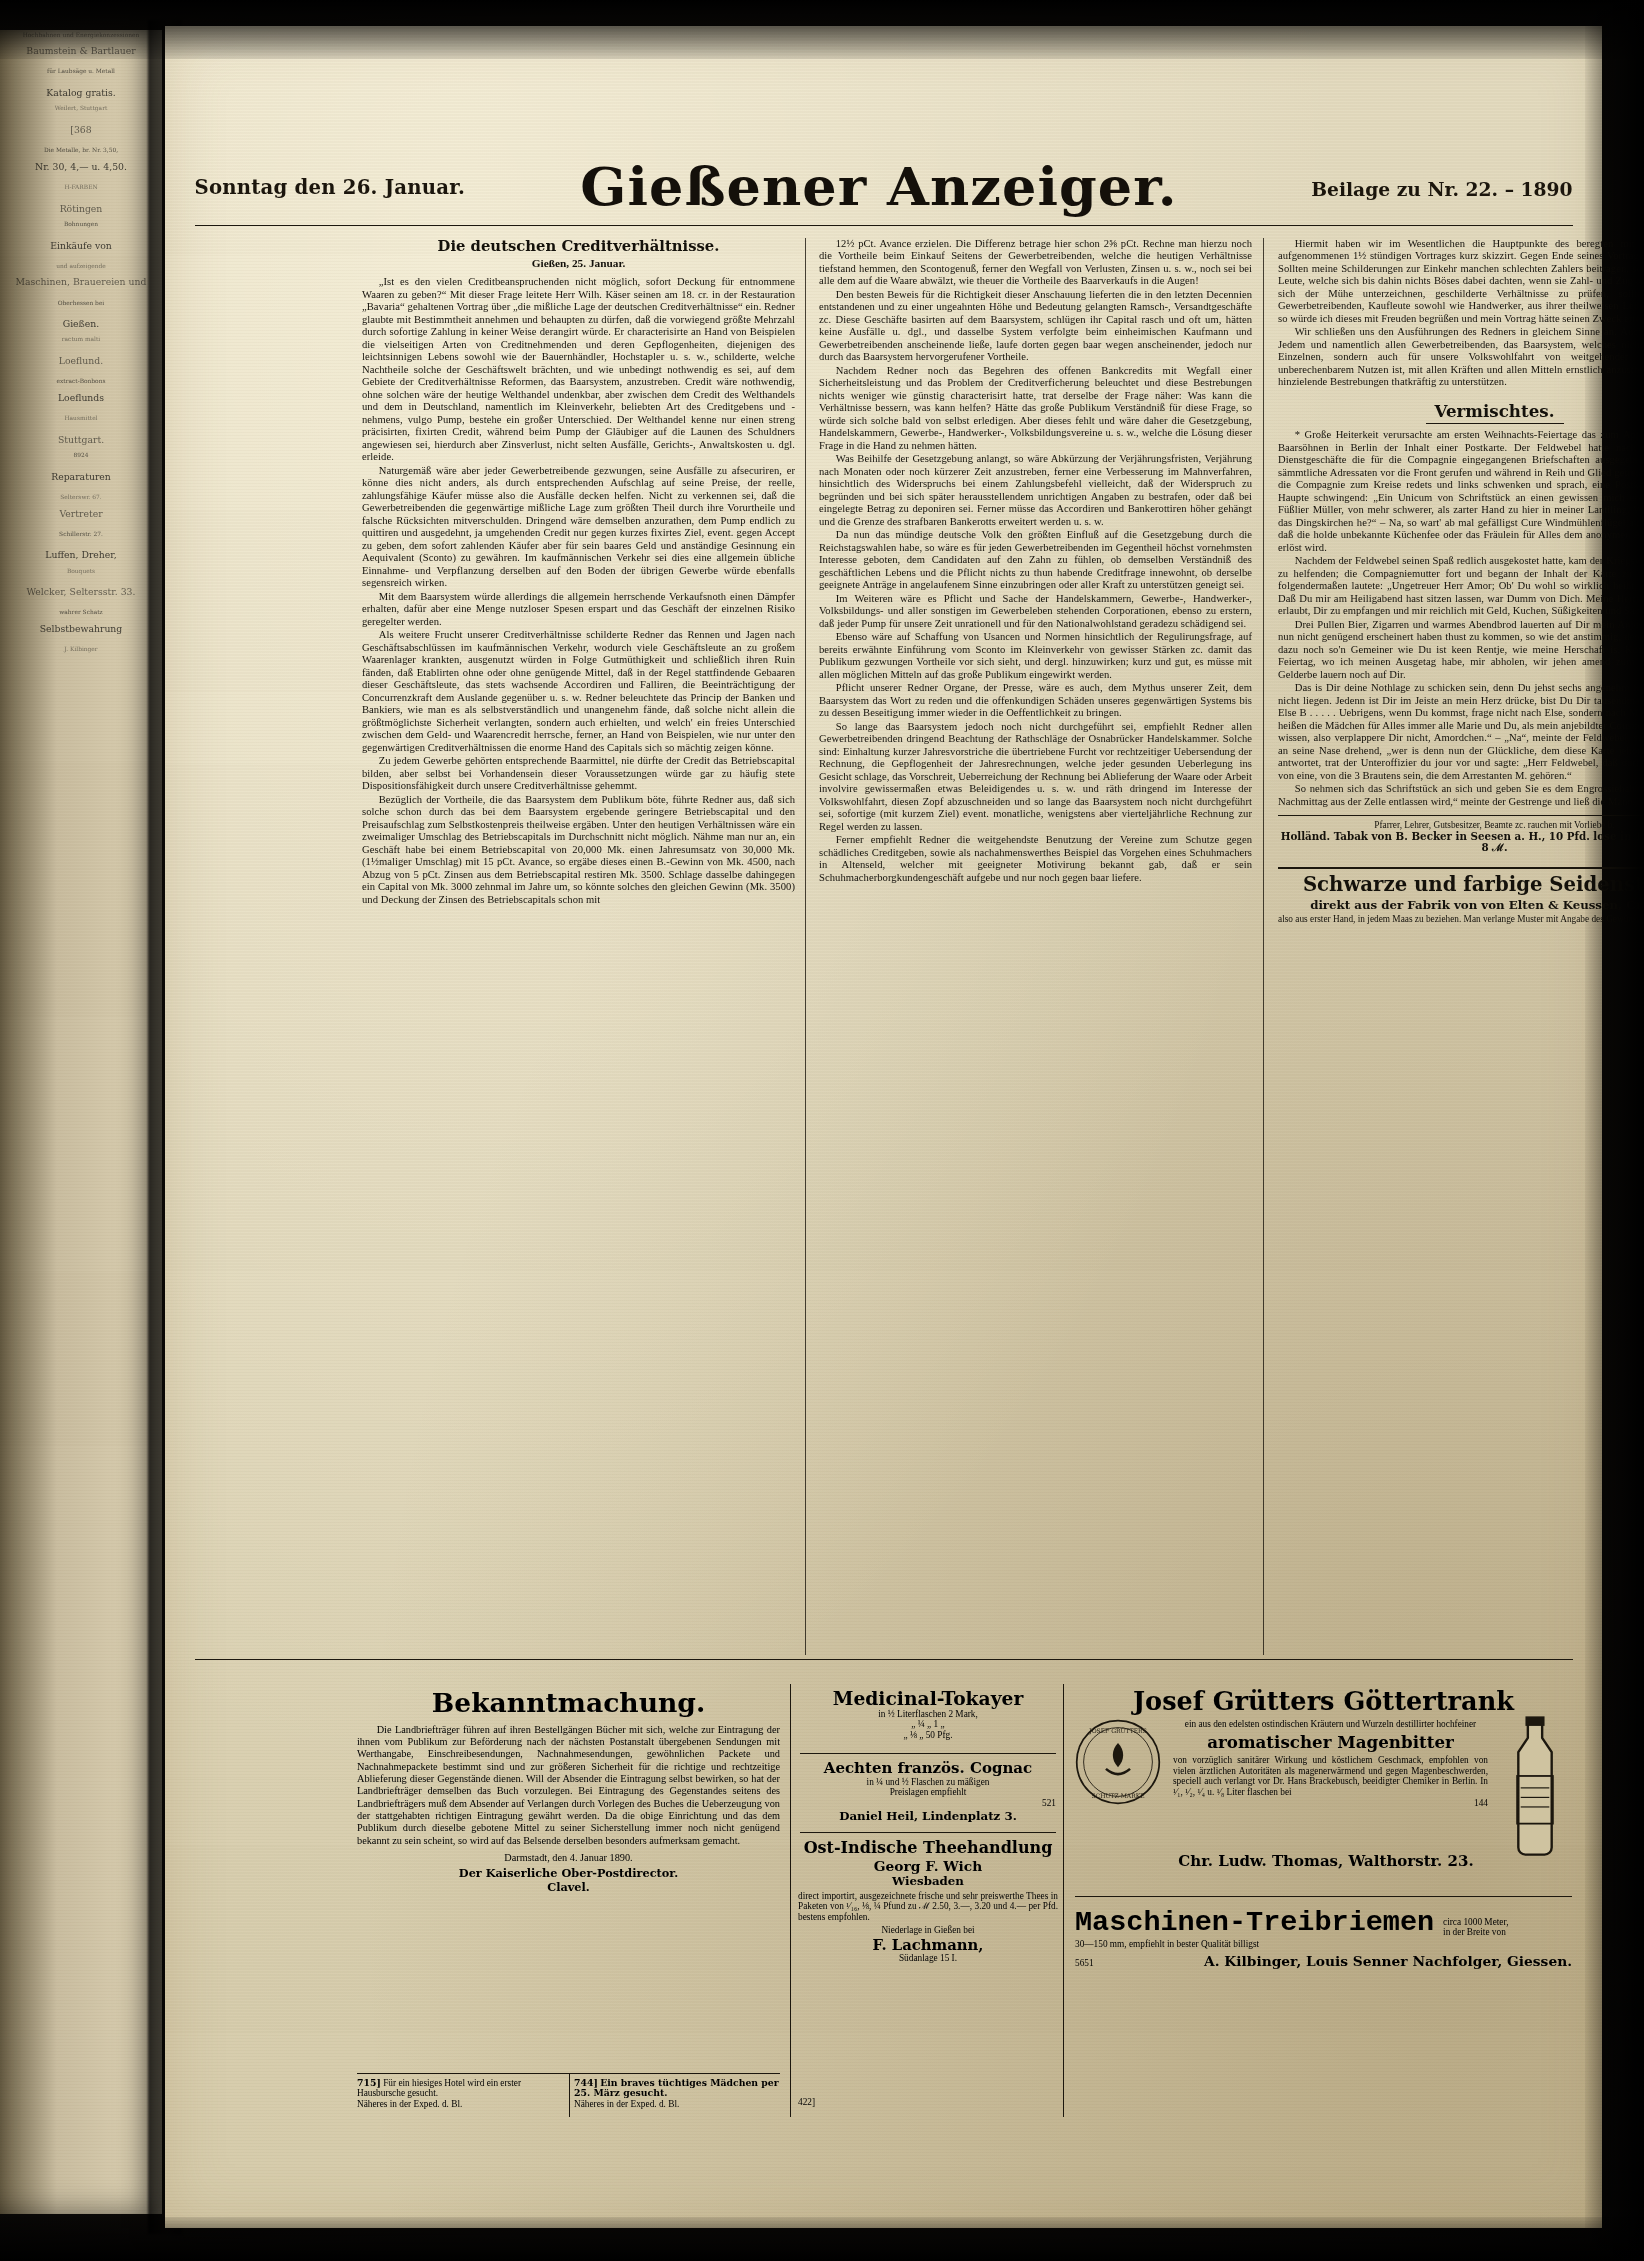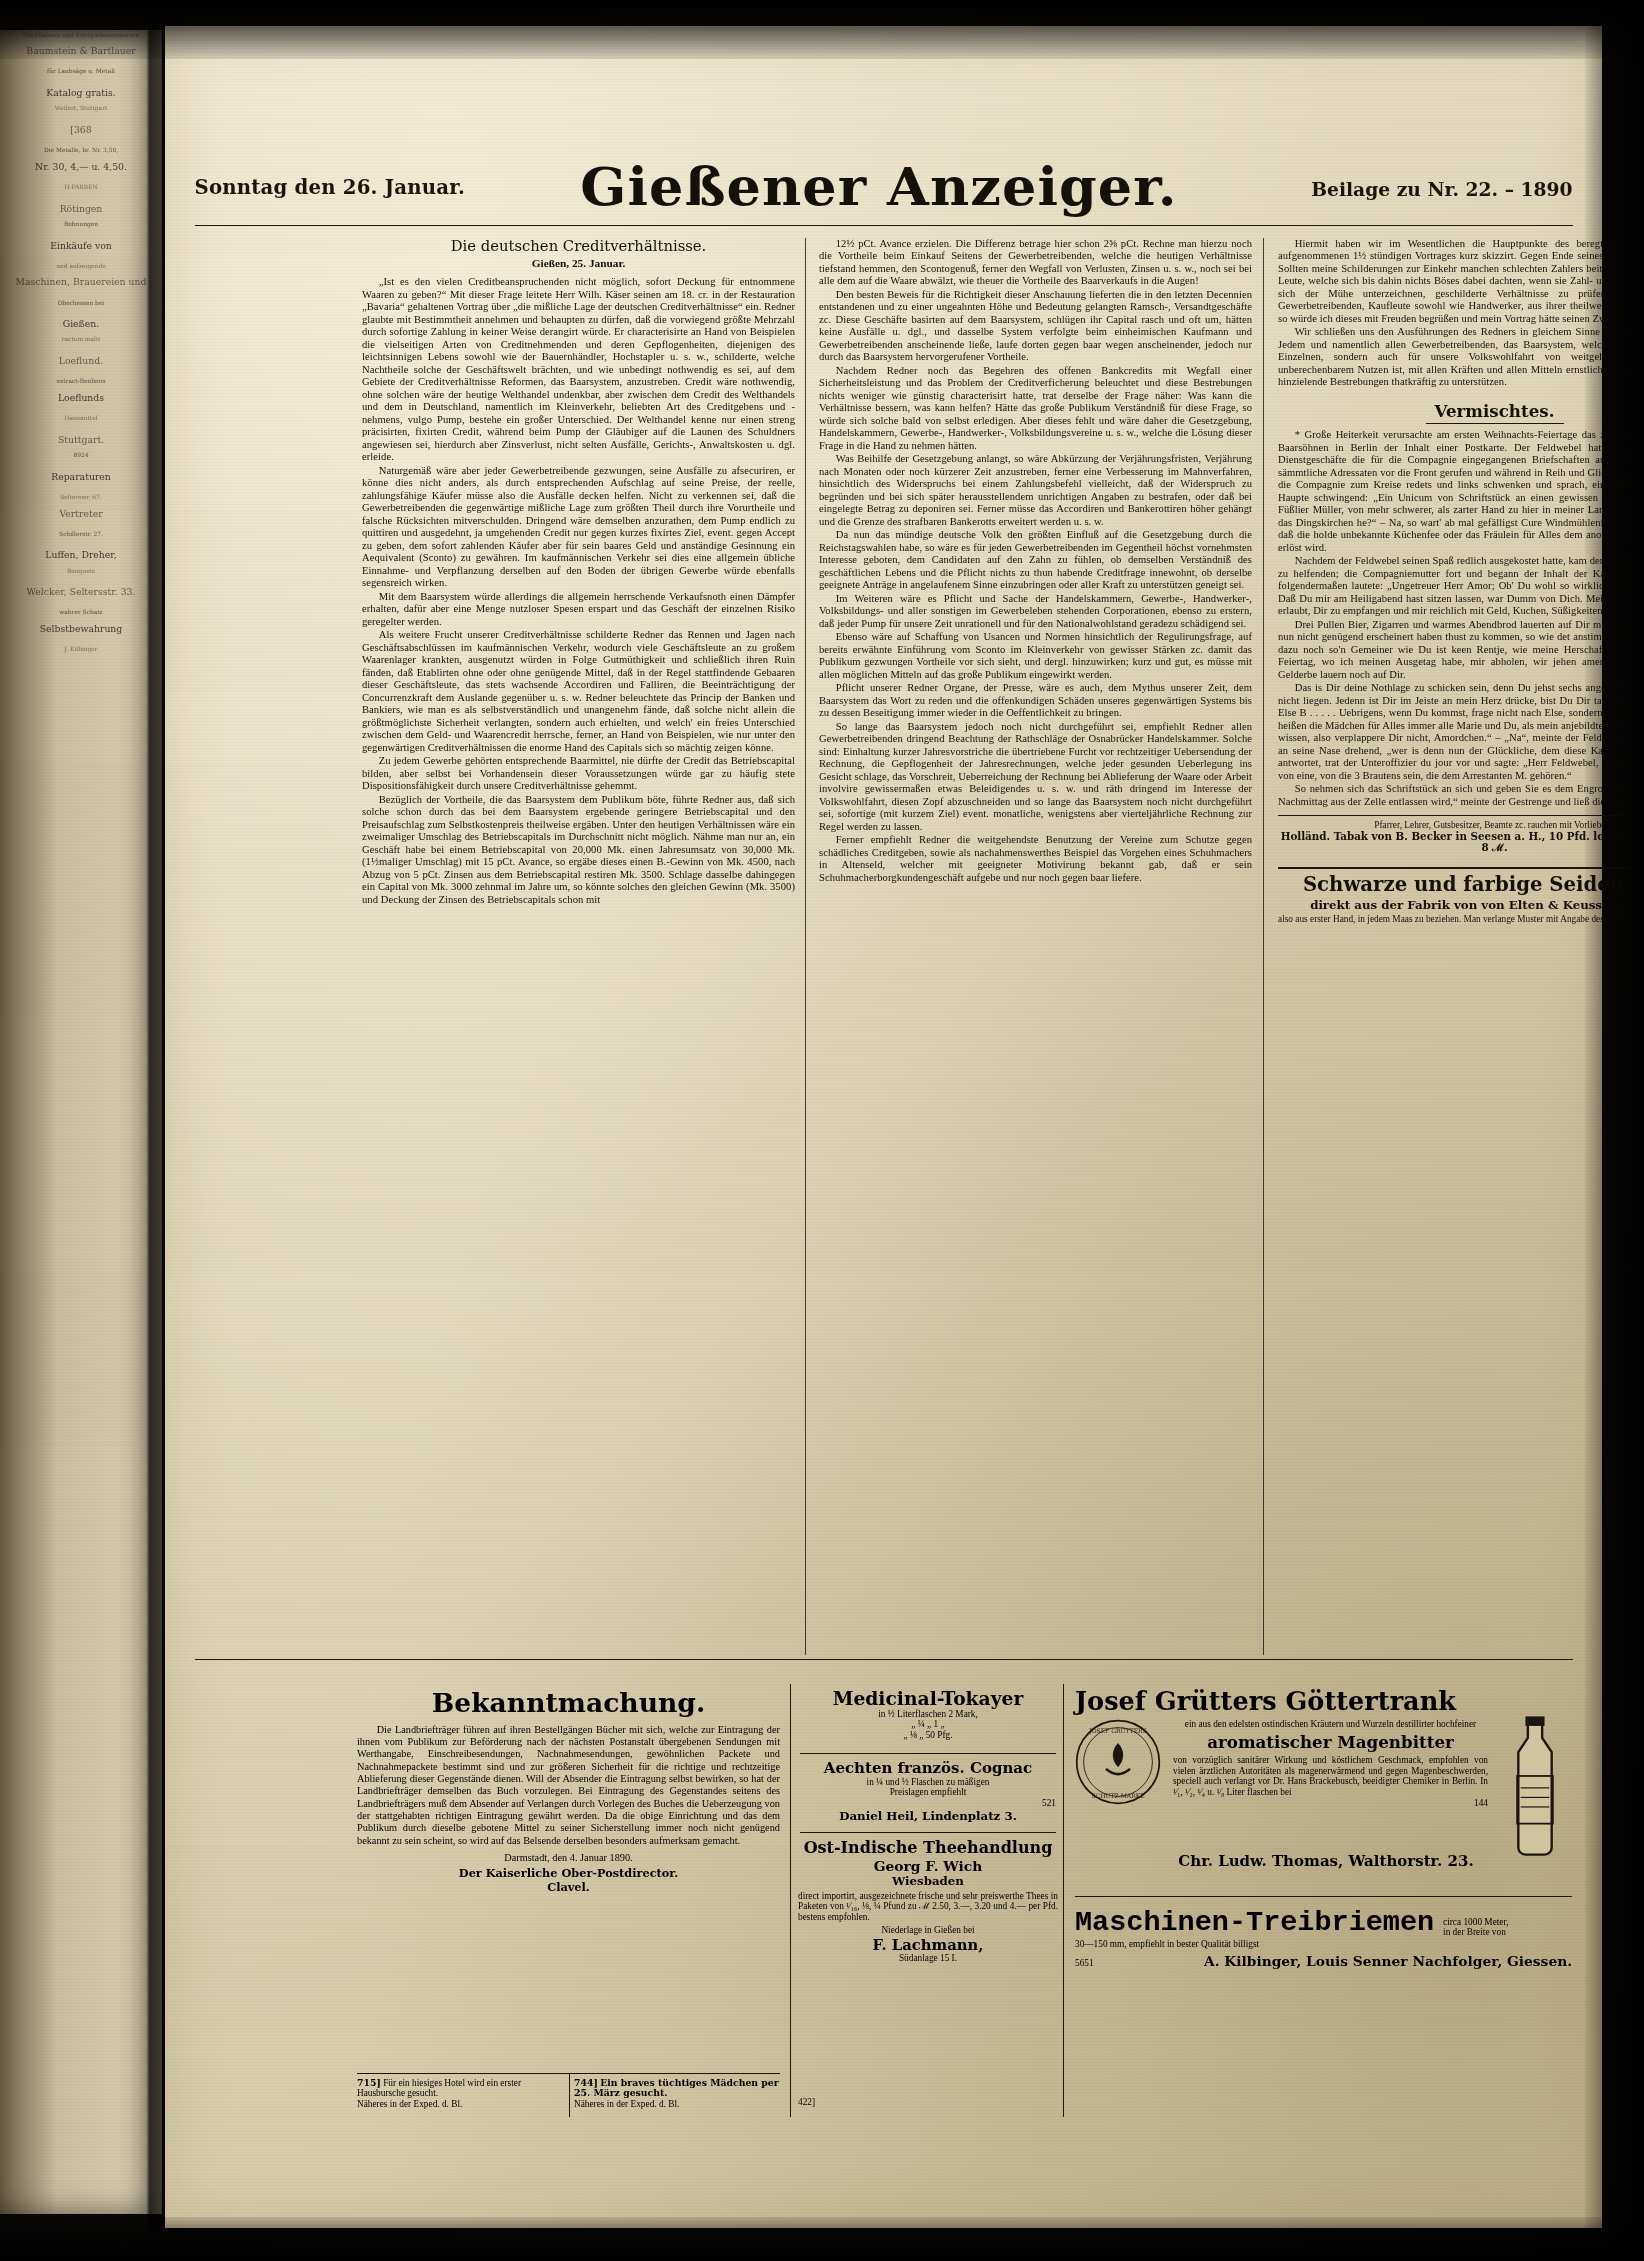--- a/index.html
+++ b/index.html
@@ -66,21 +66,21 @@
   .col p, .col .just{
     text-align:justify;text-justify:inter-word;
     font-size:10.6px;line-height:12.5px;
     margin:0 0 1px 0;
     hyphens:auto;
     font-family:"Liberation Serif", serif;
     letter-spacing:0.05px;
   }
   .col h3{
     text-align:center;font-size:14.8px;line-height:16.7px;margin:0 0 3px 0;
-    font-weight:normal;font-family:"DejaVu Serif",serif;
+    font-weight:bold;font-family:"DejaVu Serif",serif;
   }
   .col h4{
     text-align:center;font-size:11.3px;margin:0 0 6.9px 0;font-weight:bold;
   }
   .col-sep{position:absolute;top:212px;width:1px;background:#1c170e;opacity:.8;}
 
   #c1{left:197px;}
   #c2{left:654px;}
   #c3{left:1113px;}
 
@@ -266,21 +266,21 @@
         <div class="ad-h1" style="font-size:13.8px;margin-top:1px;">Georg F. Wich</div>
         <div class="ad-h1" style="font-size:11.8px;">Wiesbaden</div>
         <div class="ad-small" style="text-align:justify;margin-top:3px;">direct importirt, ausgezeichnete frische und sehr preiswerthe Thees in Paketen von ¹⁄₁₆, ⅛, ¼ Pfund zu ℳ 2.50, 3.—, 3.20 und 4.— per Pfd. bestens empfohlen.</div>
         <div class="ad-small" style="margin-top:2px;">Niederlage in Gießen bei</div>
         <div class="ad-h1" style="font-size:14.8px;">F. Lachmann,</div>
         <div class="ad-small">Südanlage 15 I.</div>
       </div>
       <div class="adbox ad-small" style="left:441px;top:413px;">422]</div>
 
       <div class="adbox" style="left:718px;top:3px;width:497px;">
-        <div class="ad-h1" style="font-size:25.6px;line-height:28.5px;">Josef Grütters Göttertrank</div>
+        <div class="ad-h1" style="font-size:25.6px;text-align:center;line-height:28.5px;">Josef Grütters Göttertrank</div>
         <div style="position:relative;margin-top:3.9px;">
 
           <svg width="86" height="86" viewBox="0 0 100 100" style="position:absolute;left:0;top:0;">
             <circle cx="50" cy="50" r="48" fill="none" stroke="#1c170e" stroke-width="2"></circle>
             <circle cx="50" cy="50" r="40" fill="none" stroke="#1c170e" stroke-width="1"></circle>
             <path d="M50 28 C42 36 42 48 50 56 C58 48 58 36 50 28 Z" fill="#1c170e"></path>
             <path d="M36 58 Q50 70 64 58" fill="none" stroke="#1c170e" stroke-width="3"></path>
             <text x="50" y="16" font-size="7" text-anchor="middle" fill="#1c170e" font-family="DejaVu Serif">JOSEF GRÜTTERS</text>
             <text x="50" y="92" font-size="7" text-anchor="middle" fill="#1c170e" font-family="DejaVu Serif">SCHUTZ-MARKE</text>
           </svg>

